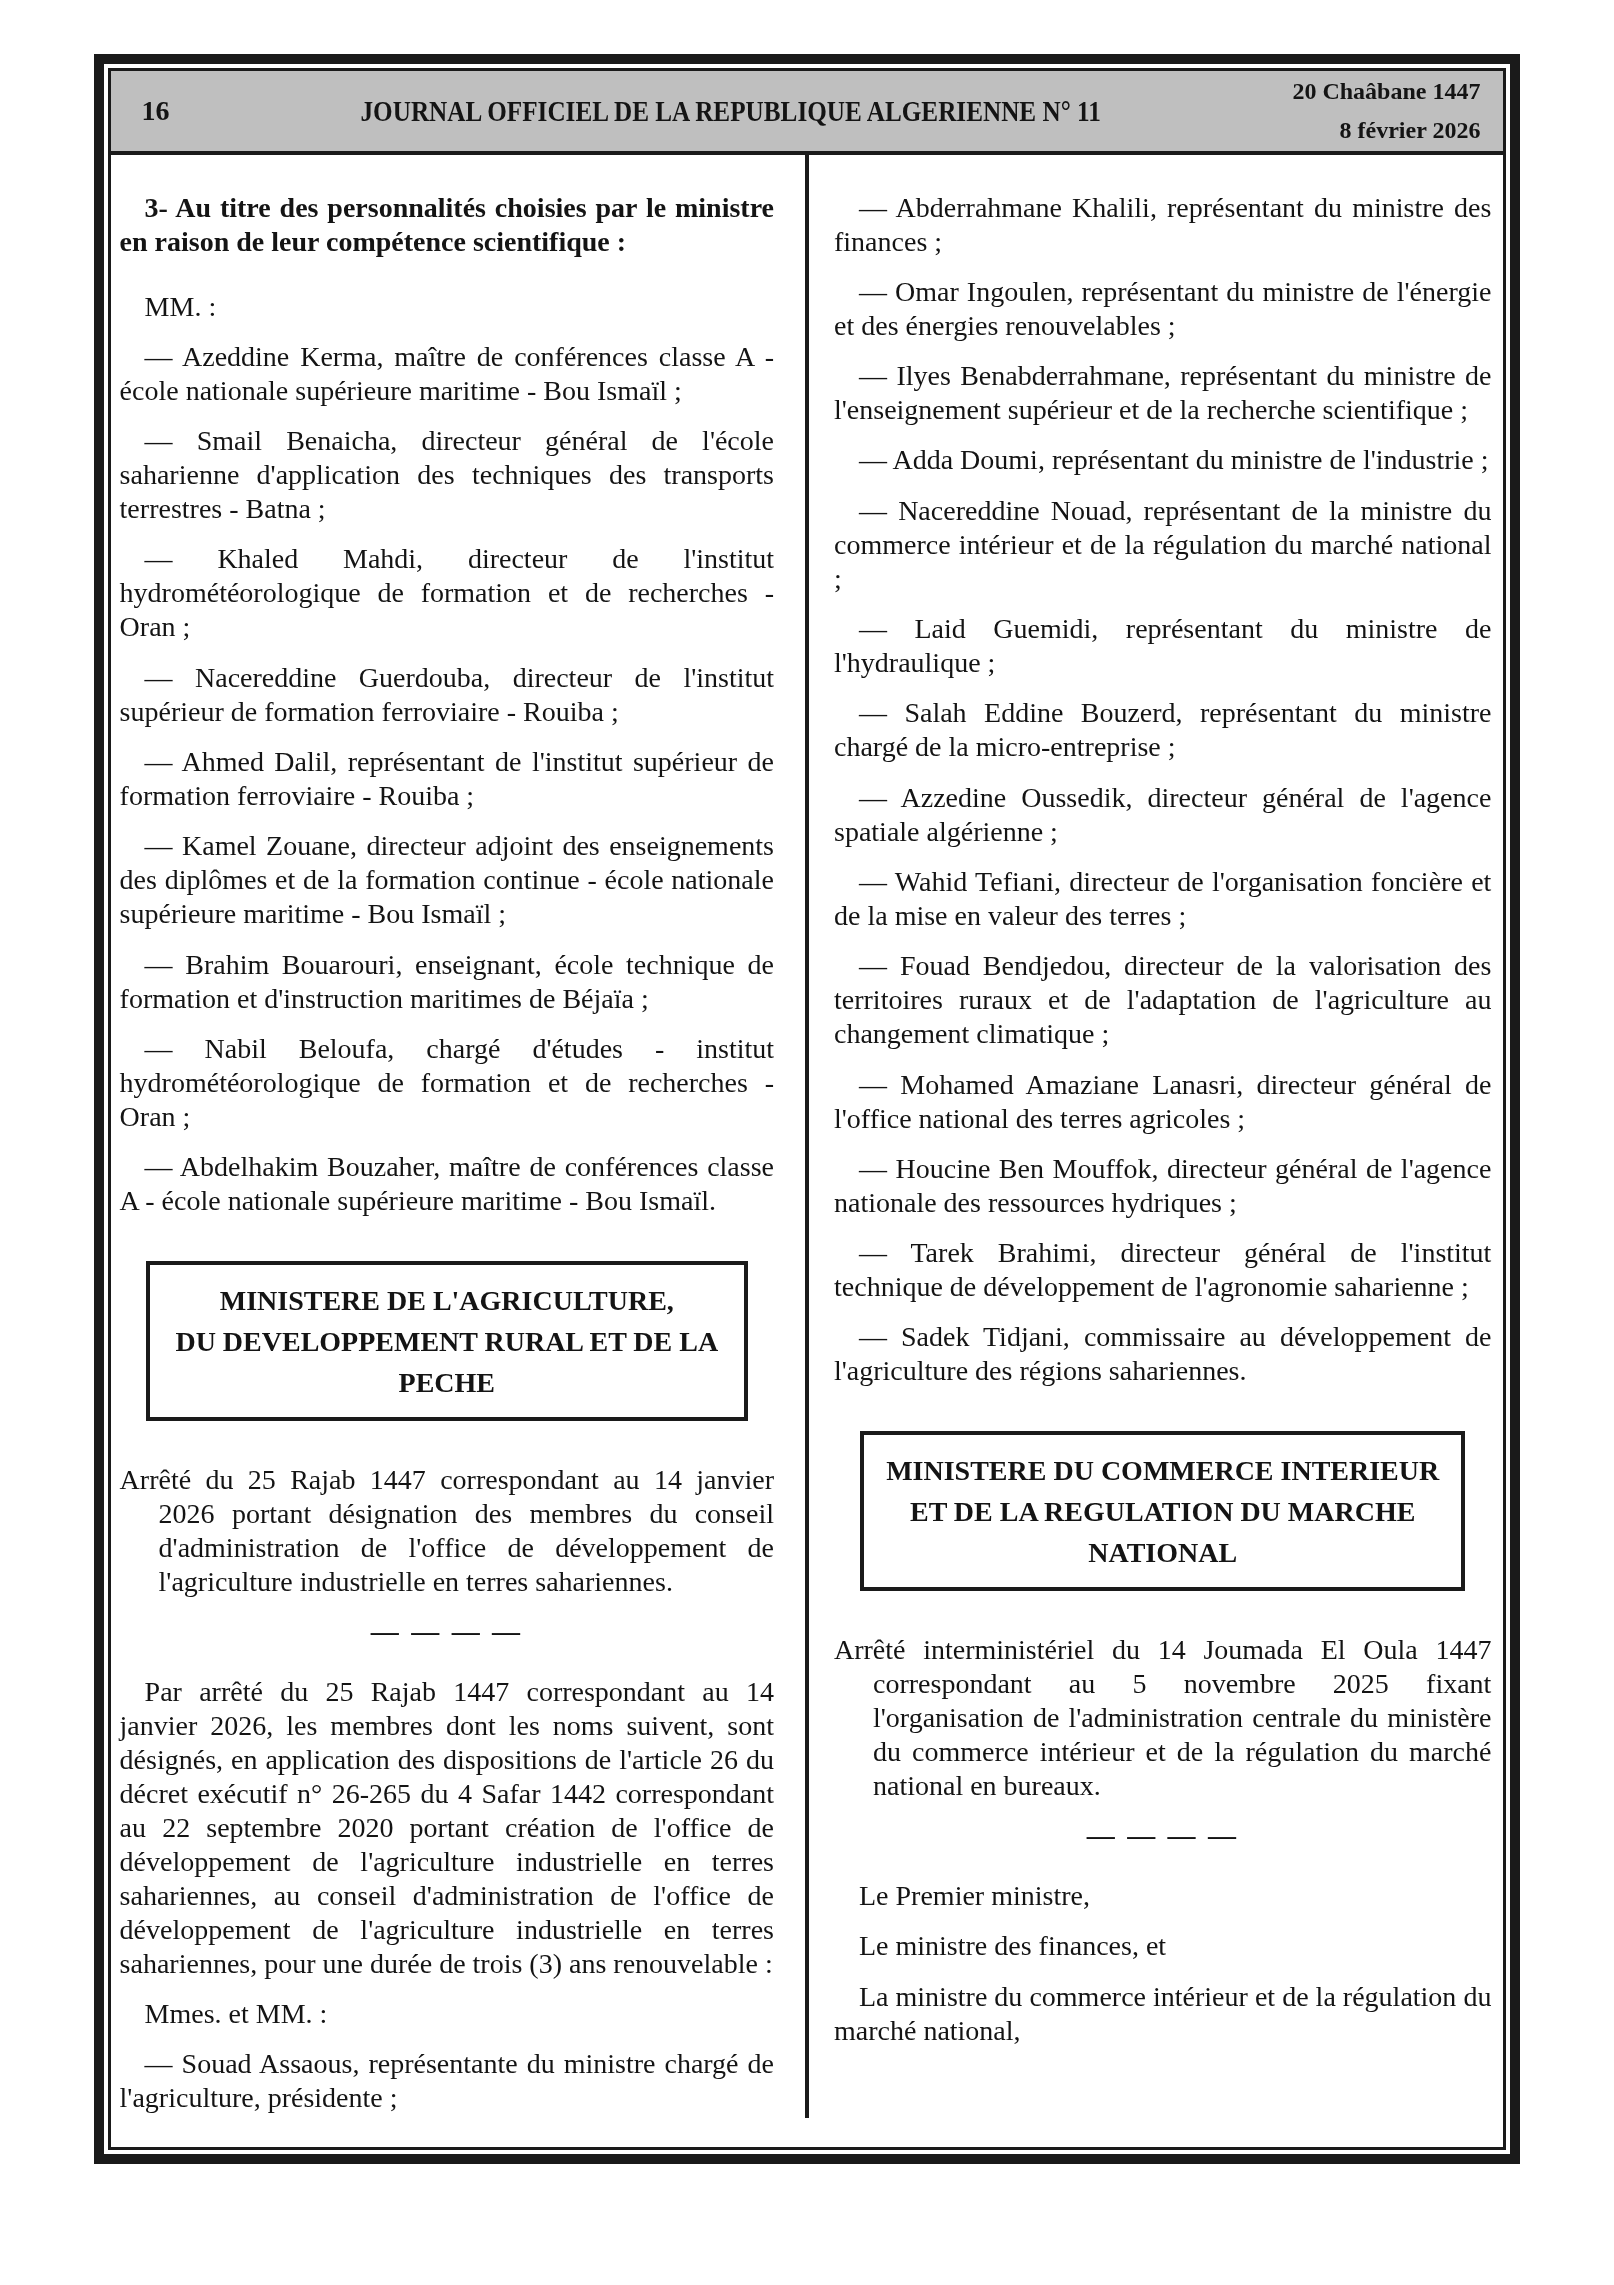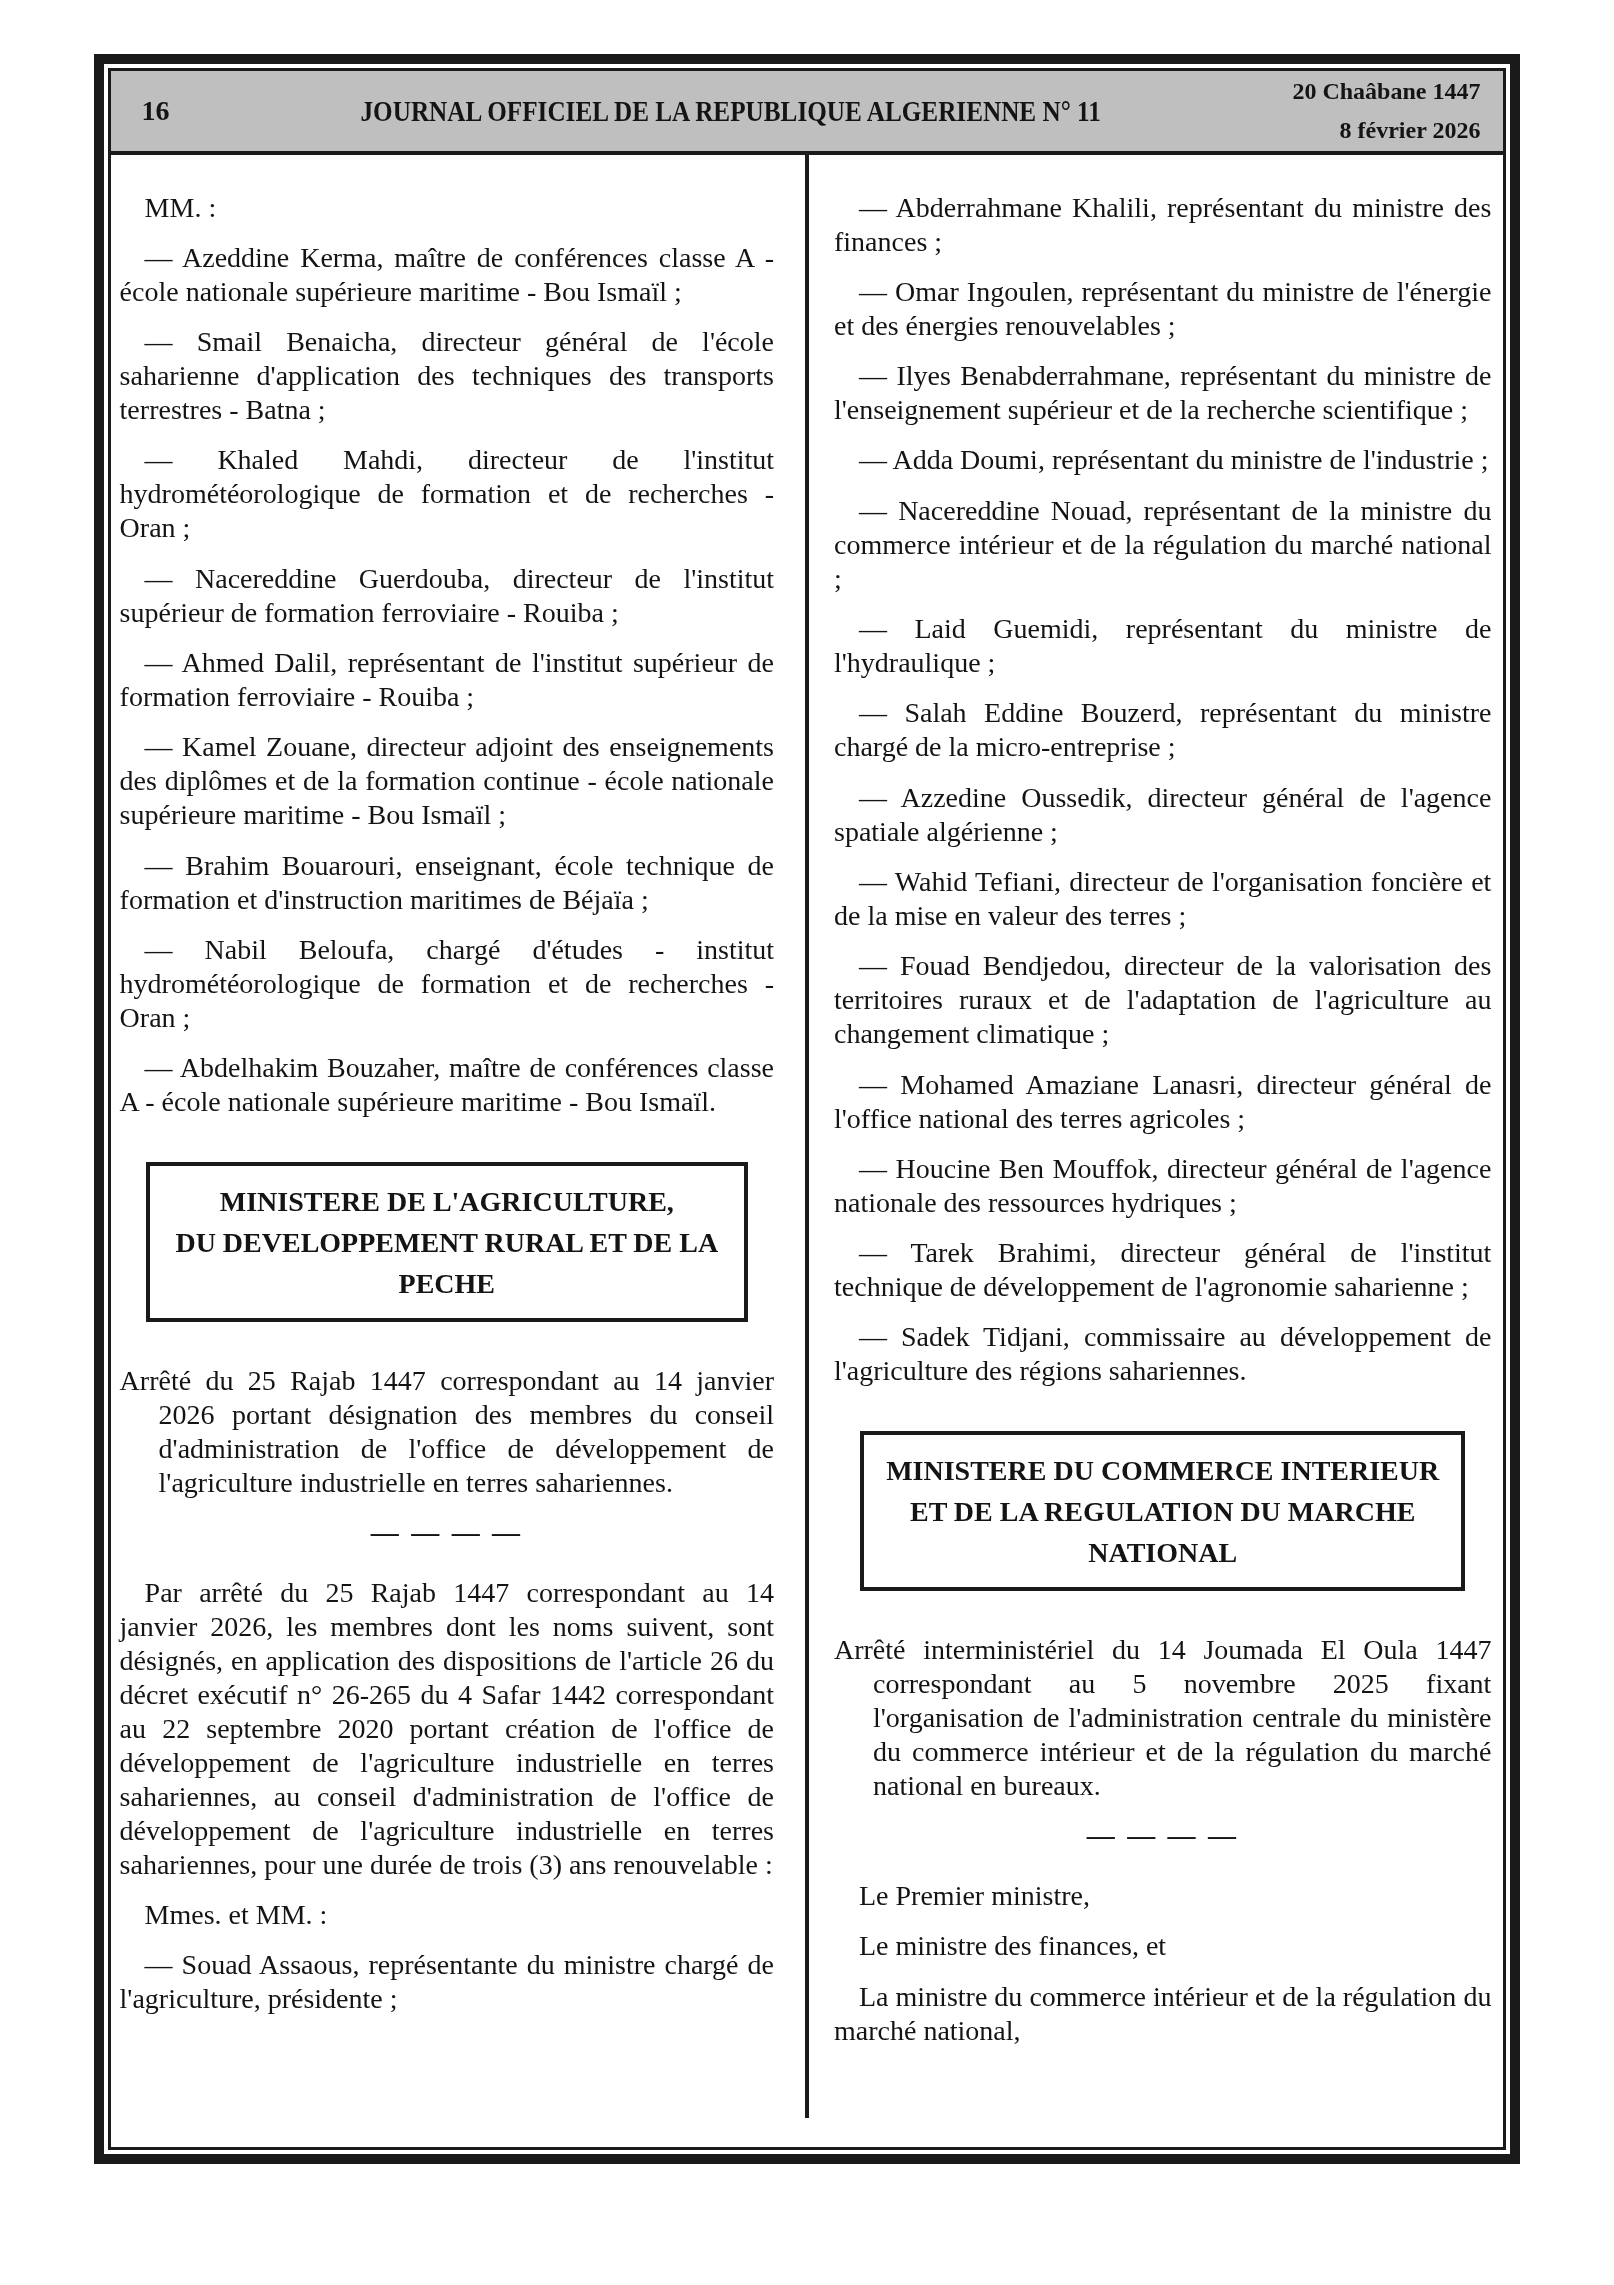--- a/index.html
+++ b/index.html
@@ -68,20 +68,21 @@
         <span class="journal-title">JOURNAL OFFICIEL DE LA REPUBLIQUE ALGERIENNE N° 11</span>
       </div>
       <div class="issue-dates">
         <div>20 Chaâbane 1447</div>
         <div>8 février 2026</div>
       </div>
     </div>
 
     <div class="columns">
       <div class="col col-left" id="col-left">
+          <p class="section-heading">3- Au titre des personnalités choisies par le ministre en raison de leur compétence scientifique :</p>
           <p class="plain">MM. :</p>
           <p class="item">— Azeddine Kerma, maître de conférences classe A - école nationale supérieure maritime - Bou Ismaïl ;</p>
           <p class="item">— Smail Benaicha, directeur général de l'école saharienne d'application des techniques des transports terrestres - Batna ;</p>
           <p class="item">— Khaled Mahdi, directeur de l'institut hydrométéorologique de formation et de recherches - Oran ;</p>
           <p class="item">— Nacereddine Guerdouba, directeur de l'institut supérieur de formation ferroviaire - Rouiba ;</p>
           <p class="item">— Ahmed Dalil, représentant de l'institut supérieur de formation ferroviaire - Rouiba ;</p>
           <p class="item">— Kamel Zouane, directeur adjoint des enseignements des diplômes et de la formation continue - école nationale supérieure maritime - Bou Ismaïl ;</p>
           <p class="item">— Brahim Bouarouri, enseignant, école technique de formation et d'instruction maritimes de Béjaïa ;</p>
           <p class="item">— Nabil Beloufa, chargé d'études - institut hydrométéorologique de formation et de recherches - Oran ;</p>
           <p class="item">— Abdelhakim Bouzaher, maître de conférences classe A - école nationale supérieure maritime - Bou Ismaïl.</p>

